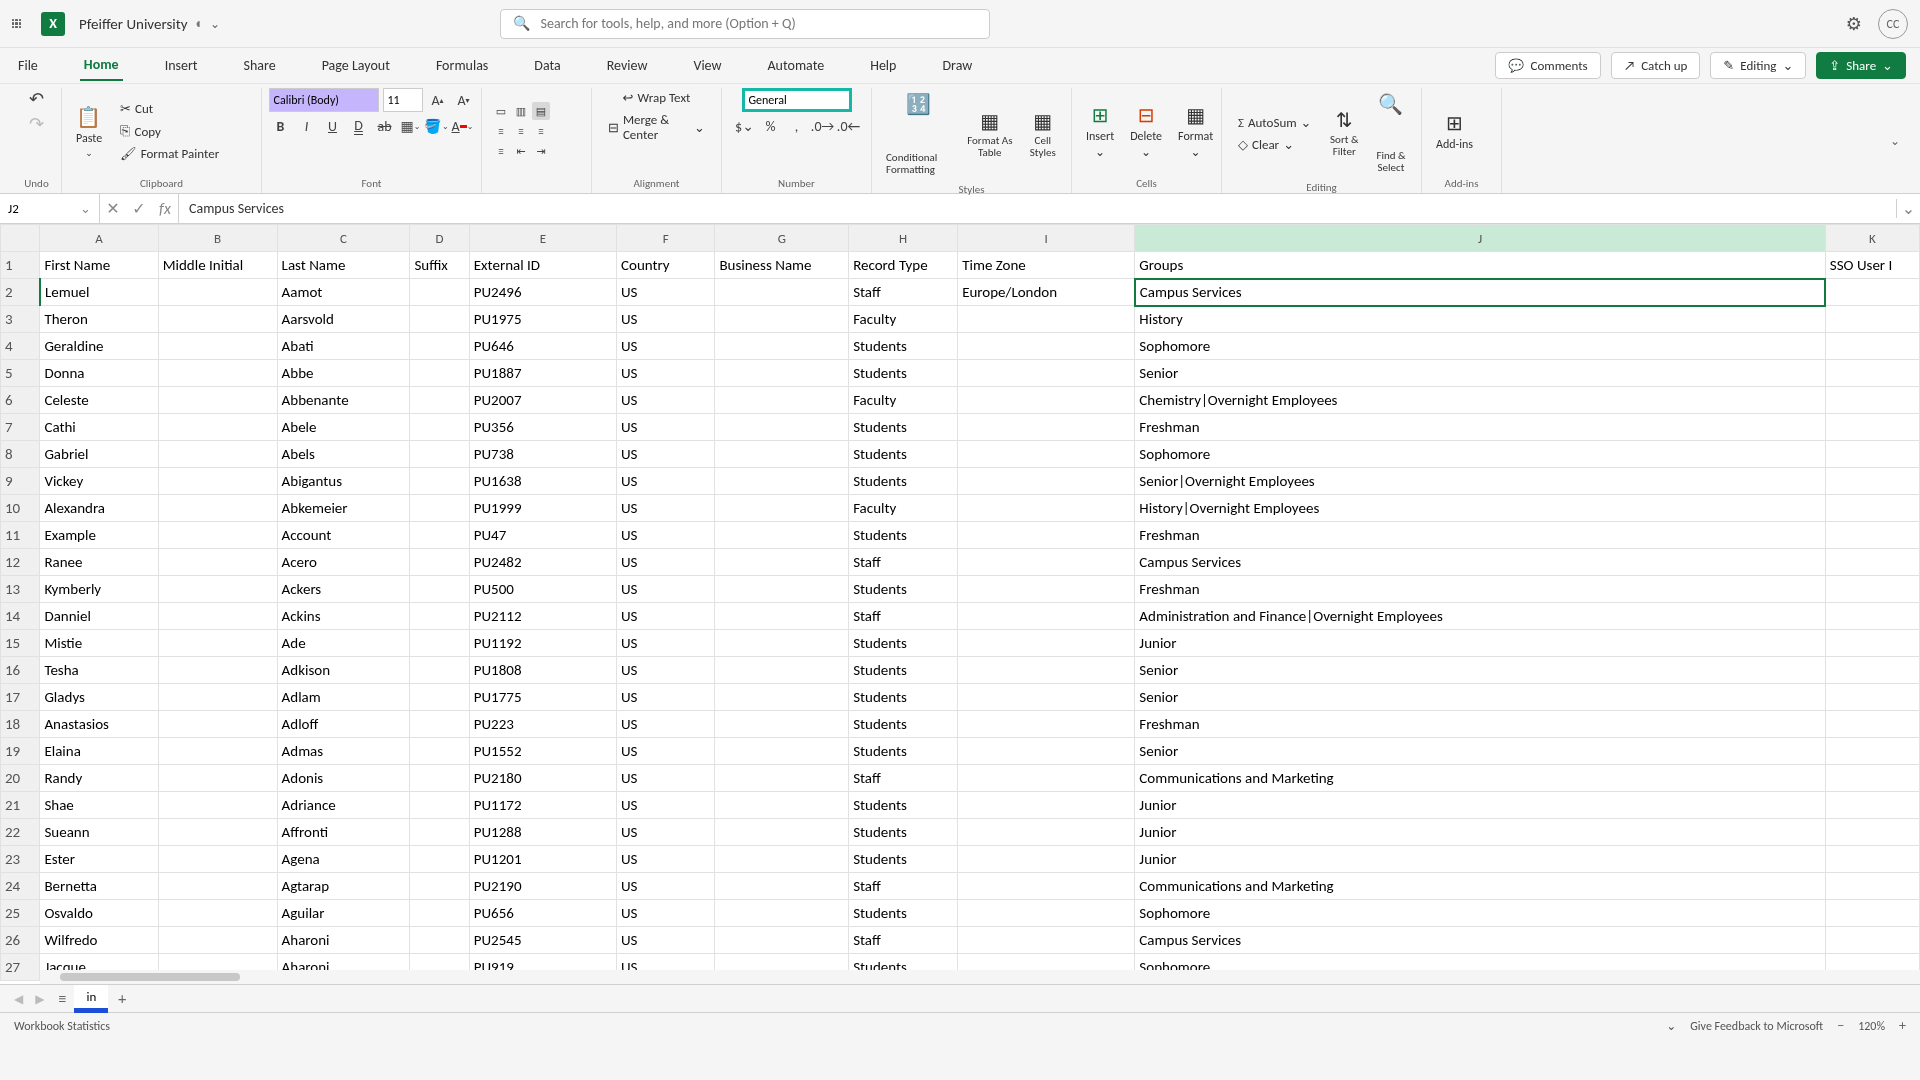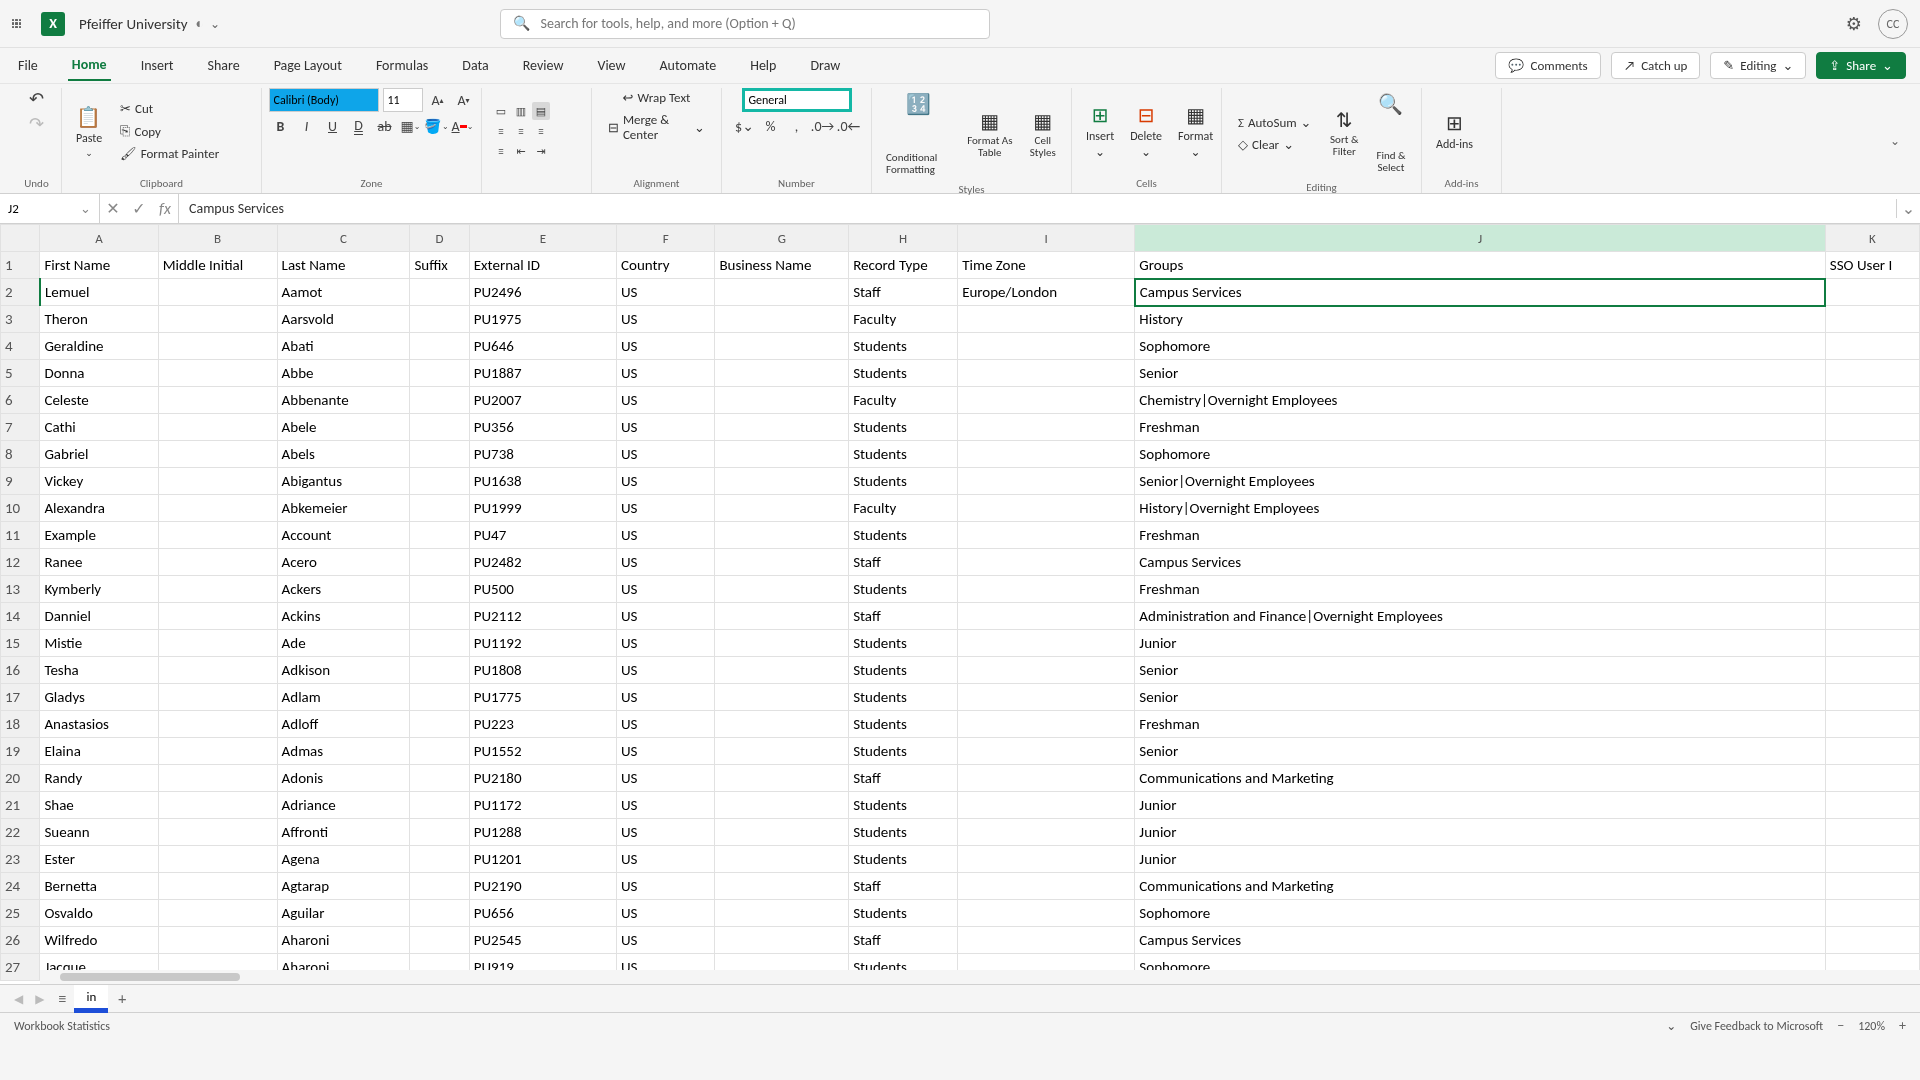--- a/index.html
+++ b/index.html
@@ -11,39 +11,39 @@
     .excel-icon { width: 24px; height: 24px; background: #107c41; border-radius: 3px; display: flex; align-items: center; justify-content: center; color: white; font-weight: bold; font-size: 14px; margin-right: 14px; }
     .doc-title { font-size: 15px; color: #333; margin-right: 8px; }
     .doc-dropdown { color: #666; font-size: 12px; cursor: pointer; display:flex; align-items:center; gap:6px;}
     .cloud-icon { font-size:14px; color:#777; }
     .search-box { margin-left: 280px; width: 490px; height: 30px; background: white; border: 1px solid #ccc; border-radius: 4px; display: flex; align-items: center; padding: 0 12px; color: #777; font-size: 14px; }
     .search-icon { margin-right: 10px; }
     .title-right { margin-left: auto; display: flex; align-items: center; gap: 16px; }
     .gear-icon { color: #555; font-size: 18px; cursor:pointer;}
     .avatar { width: 30px; height: 30px; border-radius: 50%; border: 1px solid #999; display: flex; align-items: center; justify-content: center; font-size: 12px; color: #666; }
     
-    .menu-bar { height: 36px; background: #f5f5f5; display: flex; align-items: center; padding: 0 14px; gap: 26px; font-size: 14px; color: #333; border-bottom: 1px solid #e5e5e5;}
+    .menu-bar { height: 36px; background: #f5f5f5; display: flex; align-items: center; padding: 0 14px; gap: 38px; font-size: 14px; color: #333; border-bottom: 1px solid #e5e5e5;}
     .menu-item { cursor: pointer; padding: 6px 4px; }
     .menu-item.active { border-bottom: 2px solid #107c41; color: #107c41; font-weight: 600;}
     .menu-right { margin-left: auto; display: flex; gap: 10px; }
     .menu-btn { padding: 5px 12px; border: 1px solid #ccc; border-radius: 4px; background: white; font-size: 13px; display: flex; align-items: center; gap: 6px; cursor:pointer;}
     .share-btn { background: #107c41; color: white; border-color: #107c41; }
     
     .ribbon { height: 110px; background: #f5f5f5; display: flex; padding: 4px 12px 0; border-bottom: 1px solid #d0d0d0; }
     .ribbon-group { display: flex; flex-direction: column; justify-content:space-between; border-right: 1px solid #e0e0e0; padding: 0 10px; }
     .ribbon-group:last-child { border-right: none; }
     .ribbon-content { display: flex; align-items: center; gap: 8px; flex:1; }
     .ribbon-label { text-align: center; font-size: 11px; color: #666; padding: 3px 0; position:relative;}
     .rbtn { display: flex; flex-direction: column; align-items: center; gap: 2px; padding: 4px; cursor: pointer; font-size: 12px; color: #333; }
     .rbtn-icon { font-size: 20px; }
     .small-btn { font-size: 13px; padding: 2px 6px; cursor:pointer; color:#333; display:flex; align-items:center; gap:4px;}
     .vstack { display:flex; flex-direction:column; gap:3px;}
     .hstack { display:flex; gap:4px; align-items:center;}
     .icon-btn { width:22px; height:22px; display:flex; align-items:center; justify-content:center; font-size:14px; color:#444; cursor:pointer; border-radius:2px;}
-    .font-select { width: 110px; height:24px; border:1px solid #ccc; background:#0ea5e9; font-size:12px; padding:0 4px; }
+    .font-select { width: 110px; height:24px; border:1px solid #ccc; background:#c4b5fd; font-size:12px; padding:0 4px; }
     .size-select { width: 40px; height:24px; border:1px solid #ccc; background:white; font-size:12px; padding:0 4px;}
     .number-select { width:110px; height:24px; border:3px solid #14b8a6; background:white; font-size:12px; padding:0 4px;}
     .color-bar { width:14px; height:3px; display:inline-block;}
     .align-grid { display:grid; grid-template-columns:repeat(3,18px); gap:2px;}
     .align-grid .ab { width:18px; height:18px; display:flex; align-items:center; justify-content:center; font-size:11px; cursor:pointer;}
     .ribbon-collapse { margin-left:auto; align-self:center; font-size:12px; color:#666; cursor:pointer; padding:4px 8px;}
     
     .formula-bar { height: 30px; background: white; display: flex; align-items: center; border-bottom: 1px solid #d0d0d0; }
     .name-box { width: 100px; height: 100%; border-right: 1px solid #d0d0d0; display: flex; align-items: center; padding: 0 8px; font-size: 13px; }
     .name-box-dd { margin-left:auto; color:#888; cursor:pointer;}
@@ -190,21 +190,21 @@
           </span>
         <span class="icon-btn">▦<span style="font-size:8px;">⌄</span></span>
         <span class="icon-btn">🪣<span class="color-bar" style="background:#ffff00;"></span><span style="font-size:8px;">⌄</span></span>
         <span class="icon-btn">
             <u>A</u>
             <span class="color-bar" style="background:#ff0000;"></span>
             <span style="font-size:8px;">⌄</span>
           </span>
       </div>
     </div>
-    <div class="ribbon-label">Zone</div>
+    <div class="ribbon-label">Font</div>
   </div>
 
   <div class="ribbon-group" style="width:110px;">
     <div class="ribbon-content">
        <div class="align-grid">
          <span class="ab icon-btn">▭</span>
          <span class="ab icon-btn">▥</span>
          <span class="ab icon-btn" style="background:#d8d8d8;">▤</span>
          <span class="ab icon-btn">≡</span>
          <span class="ab icon-btn">≡</span>

